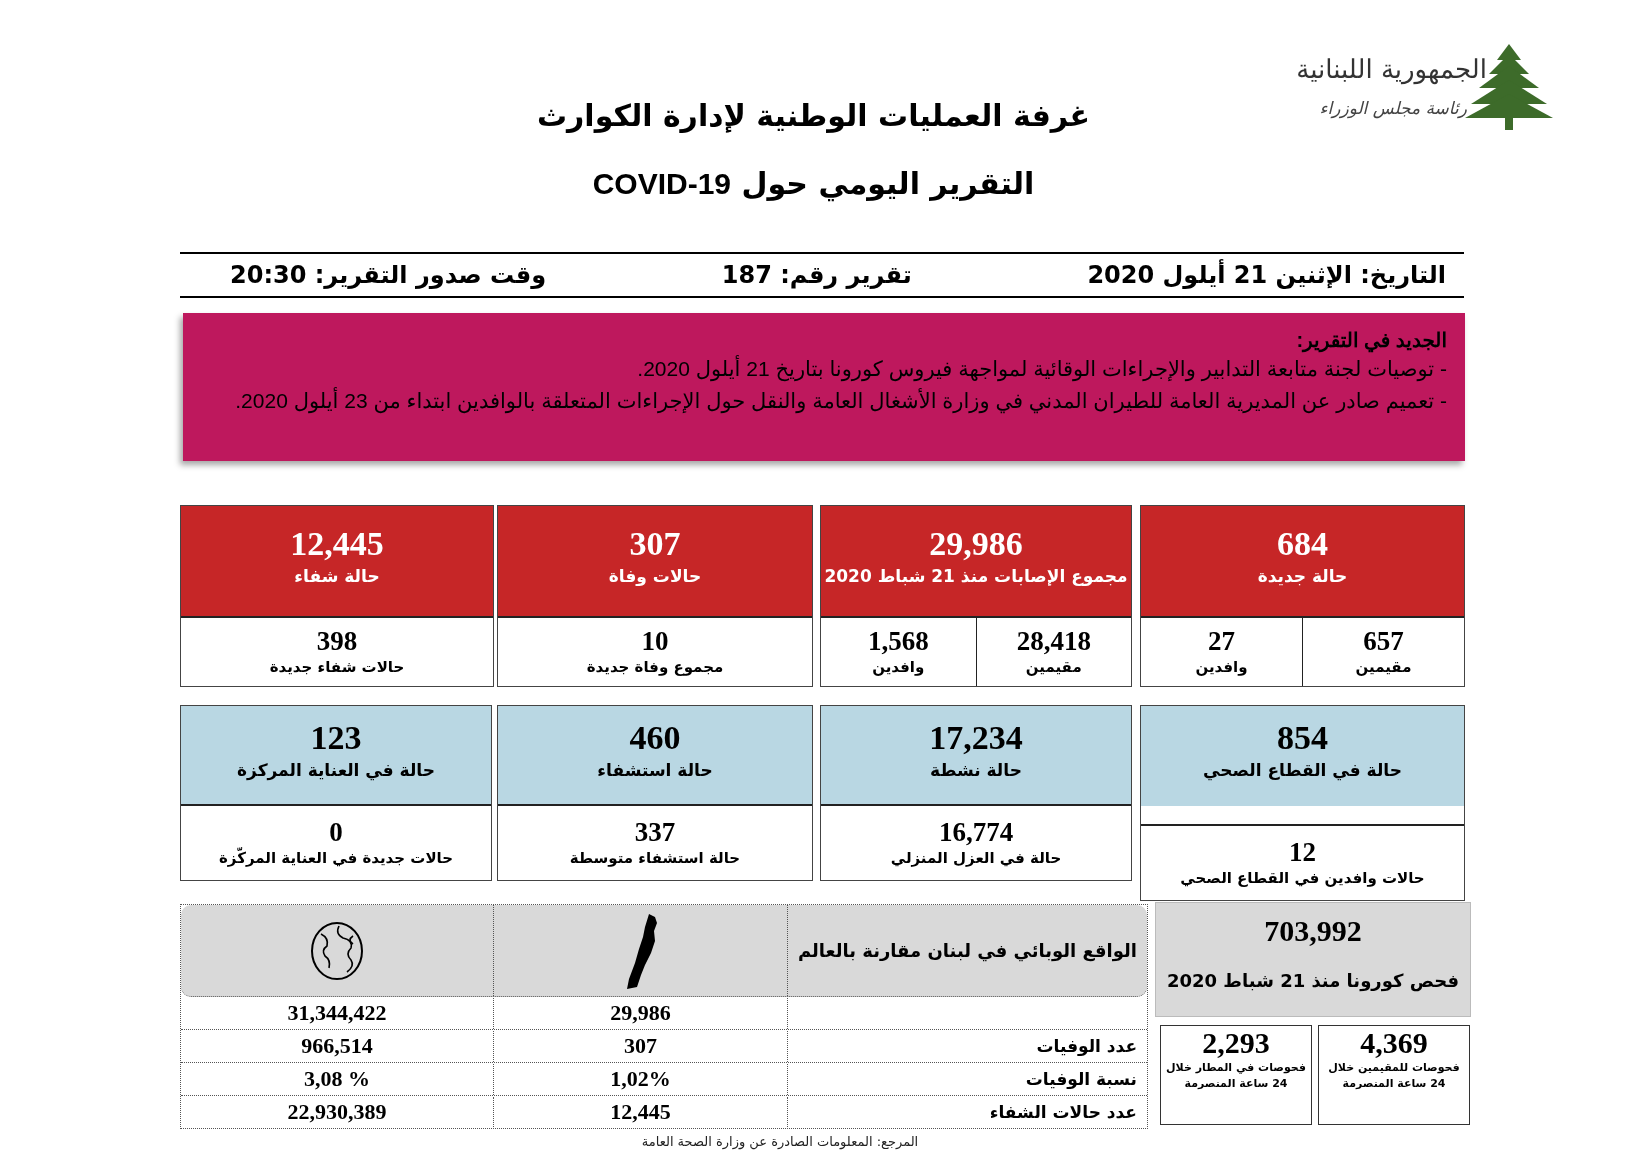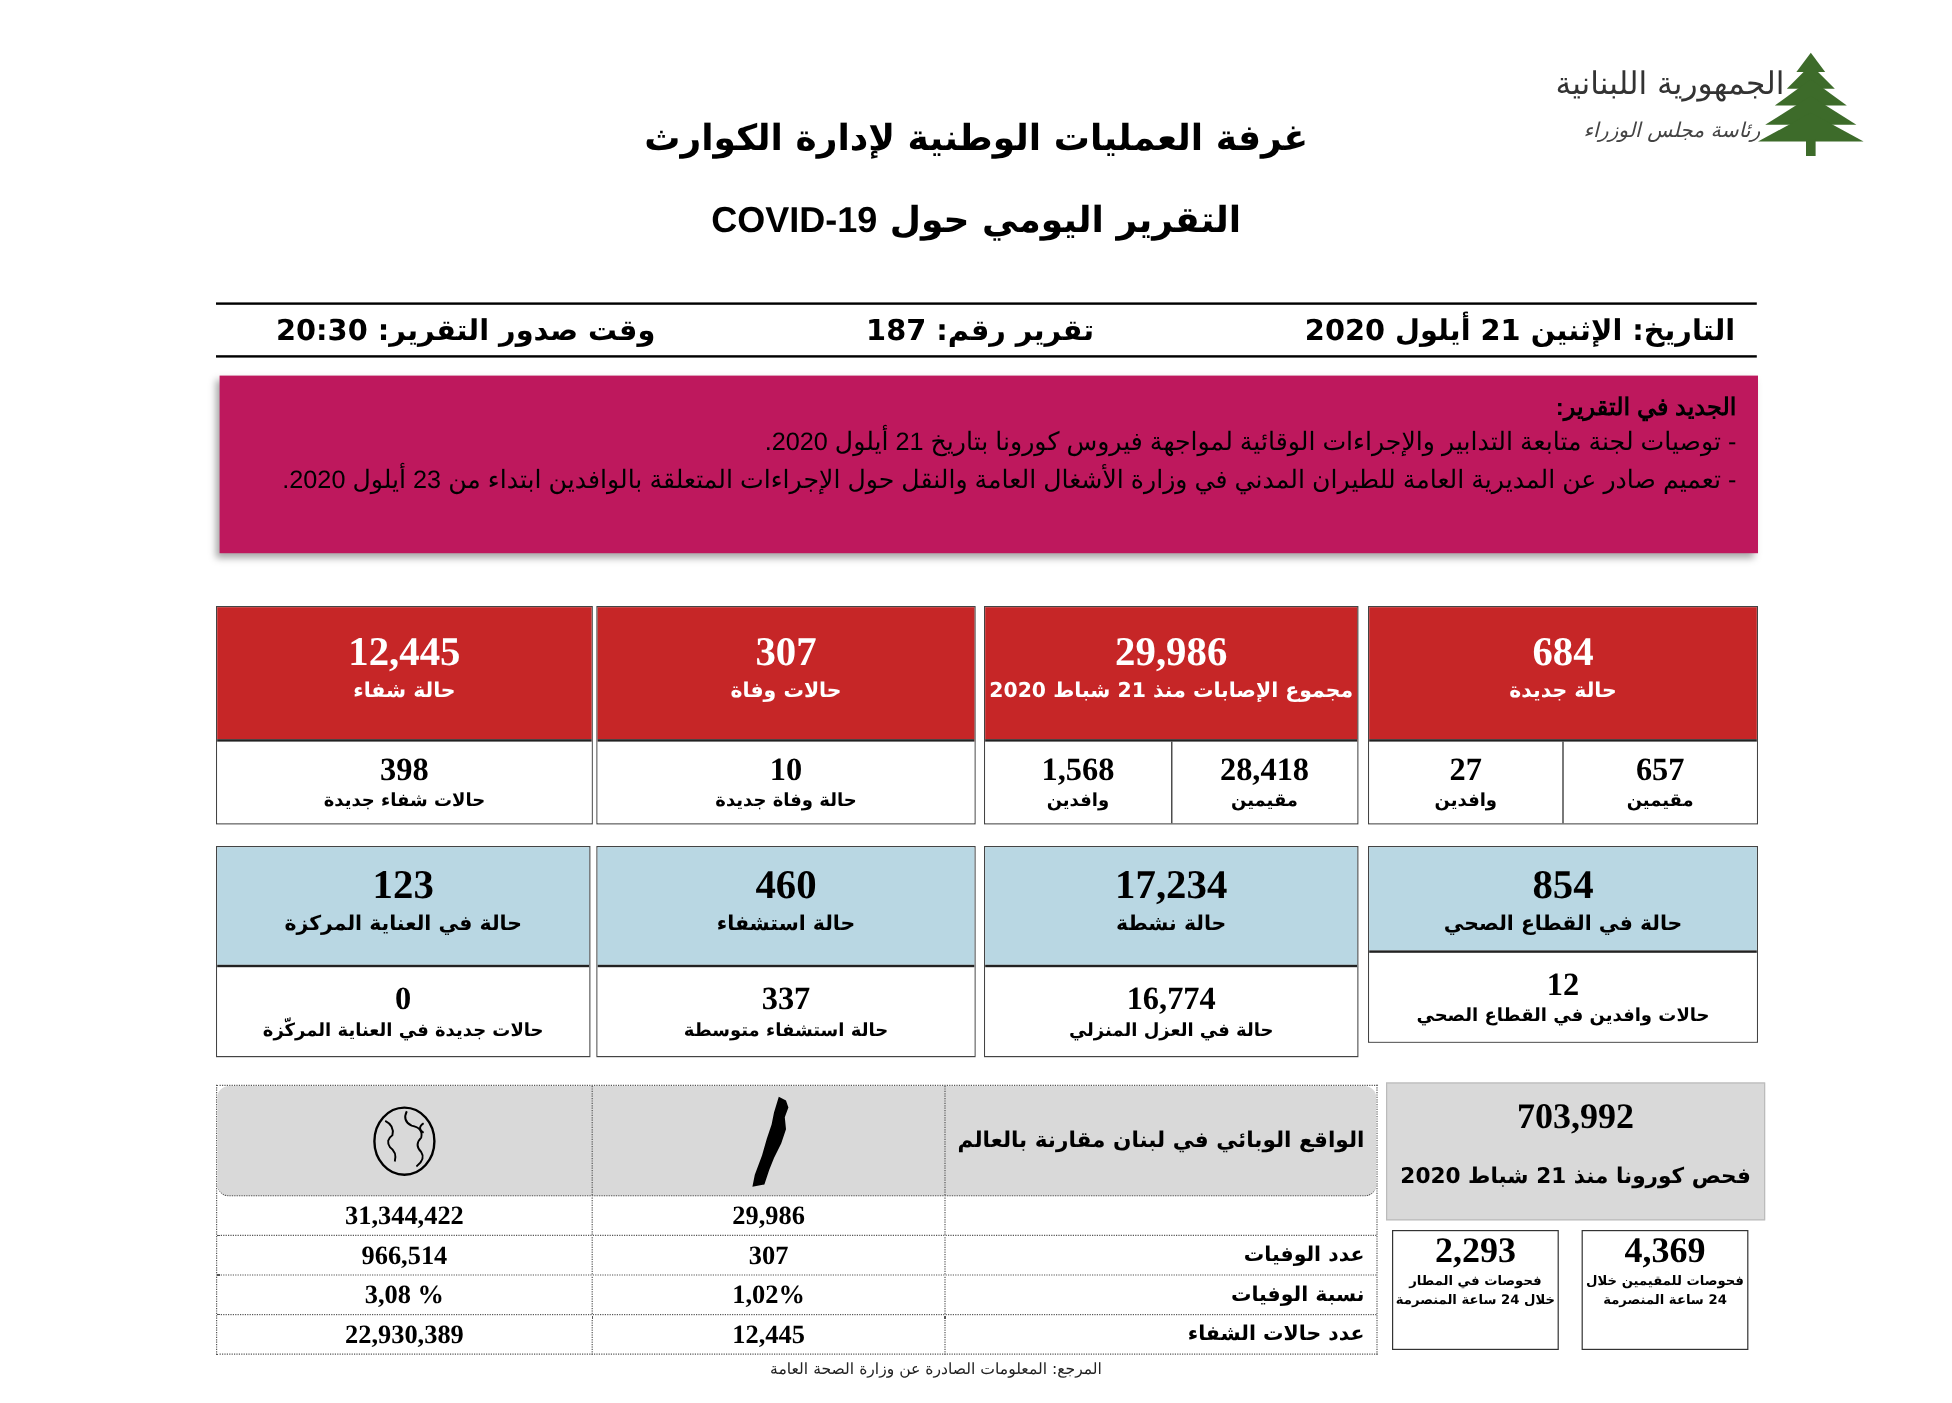--- a/index.html
+++ b/index.html
@@ -35,21 +35,21 @@
   .cmp-row { position: absolute; left: 0; right: 0; height: 32px; border-bottom: 1.5px dotted #555; display: flex; }
   .cmp-row:last-child { border-bottom: none; }
   .c1 { width: 313px; border-right: 1.5px dotted #555; text-align: center; }
   .c2 { width: 294px; border-right: 1.5px dotted #555; text-align: center; }
   .c3 { flex: 1; text-align: right; padding-right: 10px; direction: rtl; }
   .cmp-row .c1, .cmp-row .c2 { font-family: "Liberation Serif", serif; font-weight: bold; font-size: 22px; line-height: 30px; }
   .cmp-row .c3 { font-weight: bold; font-size: 17px; line-height: 30px; }
   .tests { left: 1155px; top: 902px; width: 316px; height: 115px; background: #d9d9d9; border: 1.5px solid #bbb; text-align: center; }
   .tests .num { color: #000; font-size: 30px; margin-top: 8px; }
   .tests .lbl { margin-top: 18px; font-size: 18px; }
-  .tbox { position: absolute; top: 1025px; width: 139px; height: 100px; border: 1.5px solid #333; text-align: center; }
+  .tbox { position: absolute; top: 1025px; width: 152px; height: 100px; border: 1.5px solid #333; text-align: center; }
   .tbox .num { font-size: 30px; line-height: 34px; }
   .tbox .sm { font-weight: bold; font-size: 11px; line-height: 16px; direction: rtl; }
   .footer { left: 560px; width: 440px; top: 1134px; text-align: center; font-size: 13px; direction: rtl; color: #222; }
 </style>
 </head>
 <body>
 
 <div class="abs logo-text1">الجمهورية اللبنانية</div>
 <div class="abs logo-text2">رئاسة مجلس الوزراء</div>
 <svg class="abs cedar" viewBox="0 0 92 90">
@@ -116,39 +116,39 @@
 </div>
 
 <div class="card red" style="left:497px;top:505px;width:316px;height:182px;">
   <div class="top" style="height:112px;padding-top:18px;">
     <div class="num">307</div>
     <div class="lbl">حالات وفاة</div>
   </div>
   <div class="bot" style="height:70px;">
     <div class="cell">
         <div class="subnum">10</div>
-        <div class="sublbl">حالة وفاة جديدة</div>
+        <div class="sublbl">مجموع وفاة جديدة</div>
       </div>
   </div>
 </div>
 
 <div class="card red" style="left:180px;top:505px;width:314px;height:182px;">
   <div class="top" style="height:112px;padding-top:18px;">
     <div class="num">12,445</div>
     <div class="lbl">حالة شفاء</div>
   </div>
   <div class="bot" style="height:70px;">
     <div class="cell">
         <div class="subnum">398</div>
         <div class="sublbl">حالات شفاء جديدة</div>
       </div>
   </div>
 </div>
 
-<div class="card blue" style="left:1140px;top:705px;width:325px;height:164px;">
+<div class="card blue" style="left:1140px;top:705px;width:325px;height:196px;">
   <div class="top" style="height:100px;padding-top:12px;">
     <div class="num">854</div>
     <div class="lbl">حالة في القطاع الصحي</div>
   </div>
   <div class="bot" style="height:76px;">
       <div class="cell">
         <div class="subnum">12</div>
         <div class="sublbl">حالات وافدين في القطاع الصحي</div>
       </div>
     </div>

